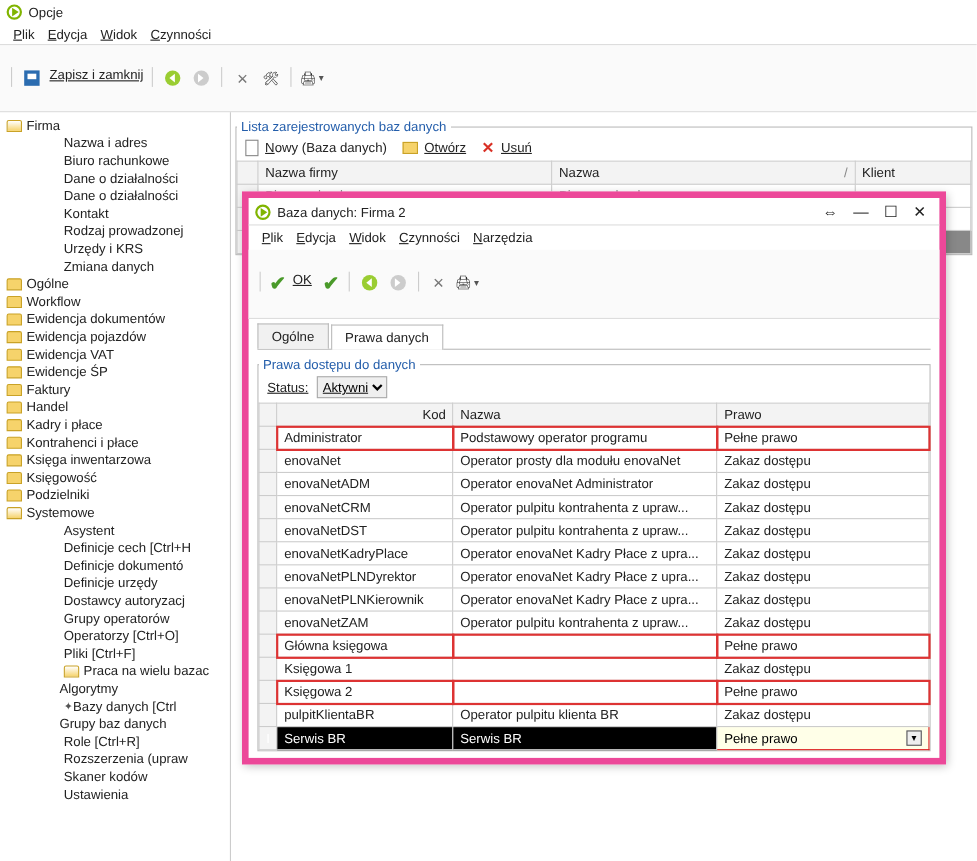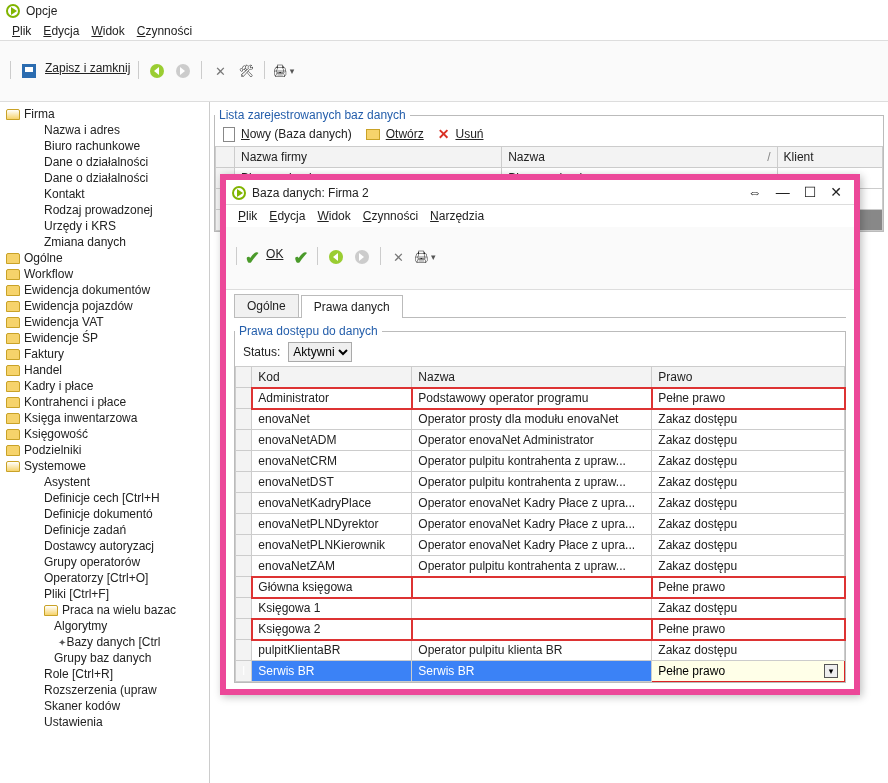--- a/index.html
+++ b/index.html
@@ -25,21 +25,21 @@
 .arrow-circle.right::after{border-left:5px solid #fff;}
 .tools-ico::before{content:"✕";color:#777;font-size:13px;}
 .gears-ico::before{content:"🛠";font-size:12px;}
 .printer-ico::before{content:"🖨";font-size:12px;}
 .dropdown-caret::after{content:"▾";font-size:9px;margin-left:2px;color:#555;}
 
 .main { display:flex; height:calc(783px - 72px); }
 .tree { width:210px; border-right:1px solid #ccc; overflow:hidden; padding:4px 0;text-align:right;}
 .tree ul{list-style:none;margin:0;padding:0;}
 .tree li{padding:1px 0 1px 6px; white-space:nowrap; display:flex; align-items:center;}
-.tree li.sub{padding-left:44px;}
+.tree li.sub{padding-left:58px;}
 .tree li.sub2{padding-left:54px;}
 .folder{width:14px;height:11px;background:#f6d36b;border:1px solid #c9a227;margin-right:4px;display:inline-block;border-radius:2px 2px 0 0;}
 .folder.open{background:linear-gradient(#fff,#f6d36b);}
 .arrow-hint{margin-left:4px; font-size:10px;color:#555;}
 .content { flex:1; position:relative; padding:6px 4px; }
 fieldset{border:1px solid #bbb; margin:0 0 6px 0; padding:0;}
 legend{color:#245eab; padding:0 4px; font-size:12px;}
 
 .subtoolbar{display:flex;align-items:center;gap:6px;padding:4px 8px;}
 .doc-ico{width:12px;height:15px;border:1px solid #888;background:#fff;display:inline-block;}
@@ -56,23 +56,23 @@
 .dialog .titlebar{border-bottom:1px solid #ddd;justify-content:space-between;}
 .winbtns{display:flex;gap:14px;padding-right:6px;}
 .winbtns span{font-family:Arial;font-size:14px;}
 .dialog .menubar{padding:4px 12px;}
 .dialog .toolbar{border-top:none;}
 .check-ico{color:#4a9a2a;font-size:18px;font-weight:bold;}
 .tabs{display:flex;border-bottom:1px solid #bbb;margin:4px 8px 0 8px;}
 .tab{padding:4px 12px;border:1px solid #bbb;border-bottom:none;background:#f1f1f1;margin-right:2px;}
 .tab.active{background:#fff;position:relative;top:1px;}
 .inner-fs{margin:6px 8px;}
-.statusrow{display:flex;align-items:center;gap:8px;padding:4px 8px;}
+.statusrow{display:flex;align-items:center;gap:8px;padding:4px 8px;text-decoration:underline;}
 .statusrow select{border:1px solid #aaa;height:20px;}
-tr.blue td{background:#3b82f6;color:#fff;}
+tr.blue td{background:#000000;color:#fff;}
 tr.blue td:last-child{background:#ffffe8;color:#000;border:1px solid #d22;}
 .redwrap{outline:2px solid #d33; outline-offset:-1px;}
 .combo-cell{display:flex;align-items:center;justify-content:space-between;}
 .combo-cell .cb{width:14px;height:14px;border:1px solid #555;background:#eee;display:flex;align-items:center;justify-content:center;font-size:9px;}
 </style>
 </head>
 <body>
 
 <div class="titlebar">
   <span class="circle-icon"></span>
@@ -203,21 +203,21 @@
         <li class="sub">
           <span>Asystent</span>
         </li>
         <li class="sub">
           <span>Definicje cech [Ctrl+H</span>
         </li>
         <li class="sub">
           <span>Definicje dokumentó</span>
         </li>
         <li class="sub">
-          <span>Definicje zadań</span>
+          <span>Definicje urzędy</span>
         </li>
         <li class="sub">
           <span>Dostawcy autoryzacj</span>
         </li>
         <li class="sub">
           <span>Grupy operatorów</span>
         </li>
         <li class="sub">
           <span>Operatorzy [Ctrl+O]</span>
         </li>
@@ -345,21 +345,21 @@
         <div class="statusrow">
           <span>Status:</span>
           <select>
             <option>Aktywni</option>
           </select>
         </div>
         <table class="grid">
           <thead>
               <tr>
             <th style="width:14px;"></th>
-            <th style="width:160px;">Kod</th>
+            <th style="width:160px;text-align:right;">Kod</th>
             <th style="width:240px;">Nazwa</th>
             <th>Prawo</th>
           </tr>
             </thead>
           <tbody id="rights-rows">
               <tr class="">
                 <td class="rowhdr"></td>
                 <td class="redwrap">Administrator</td>
                 <td class="redwrap">Podstawowy operator programu</td>
                 <td class="redwrap">Pełne prawo</td>

